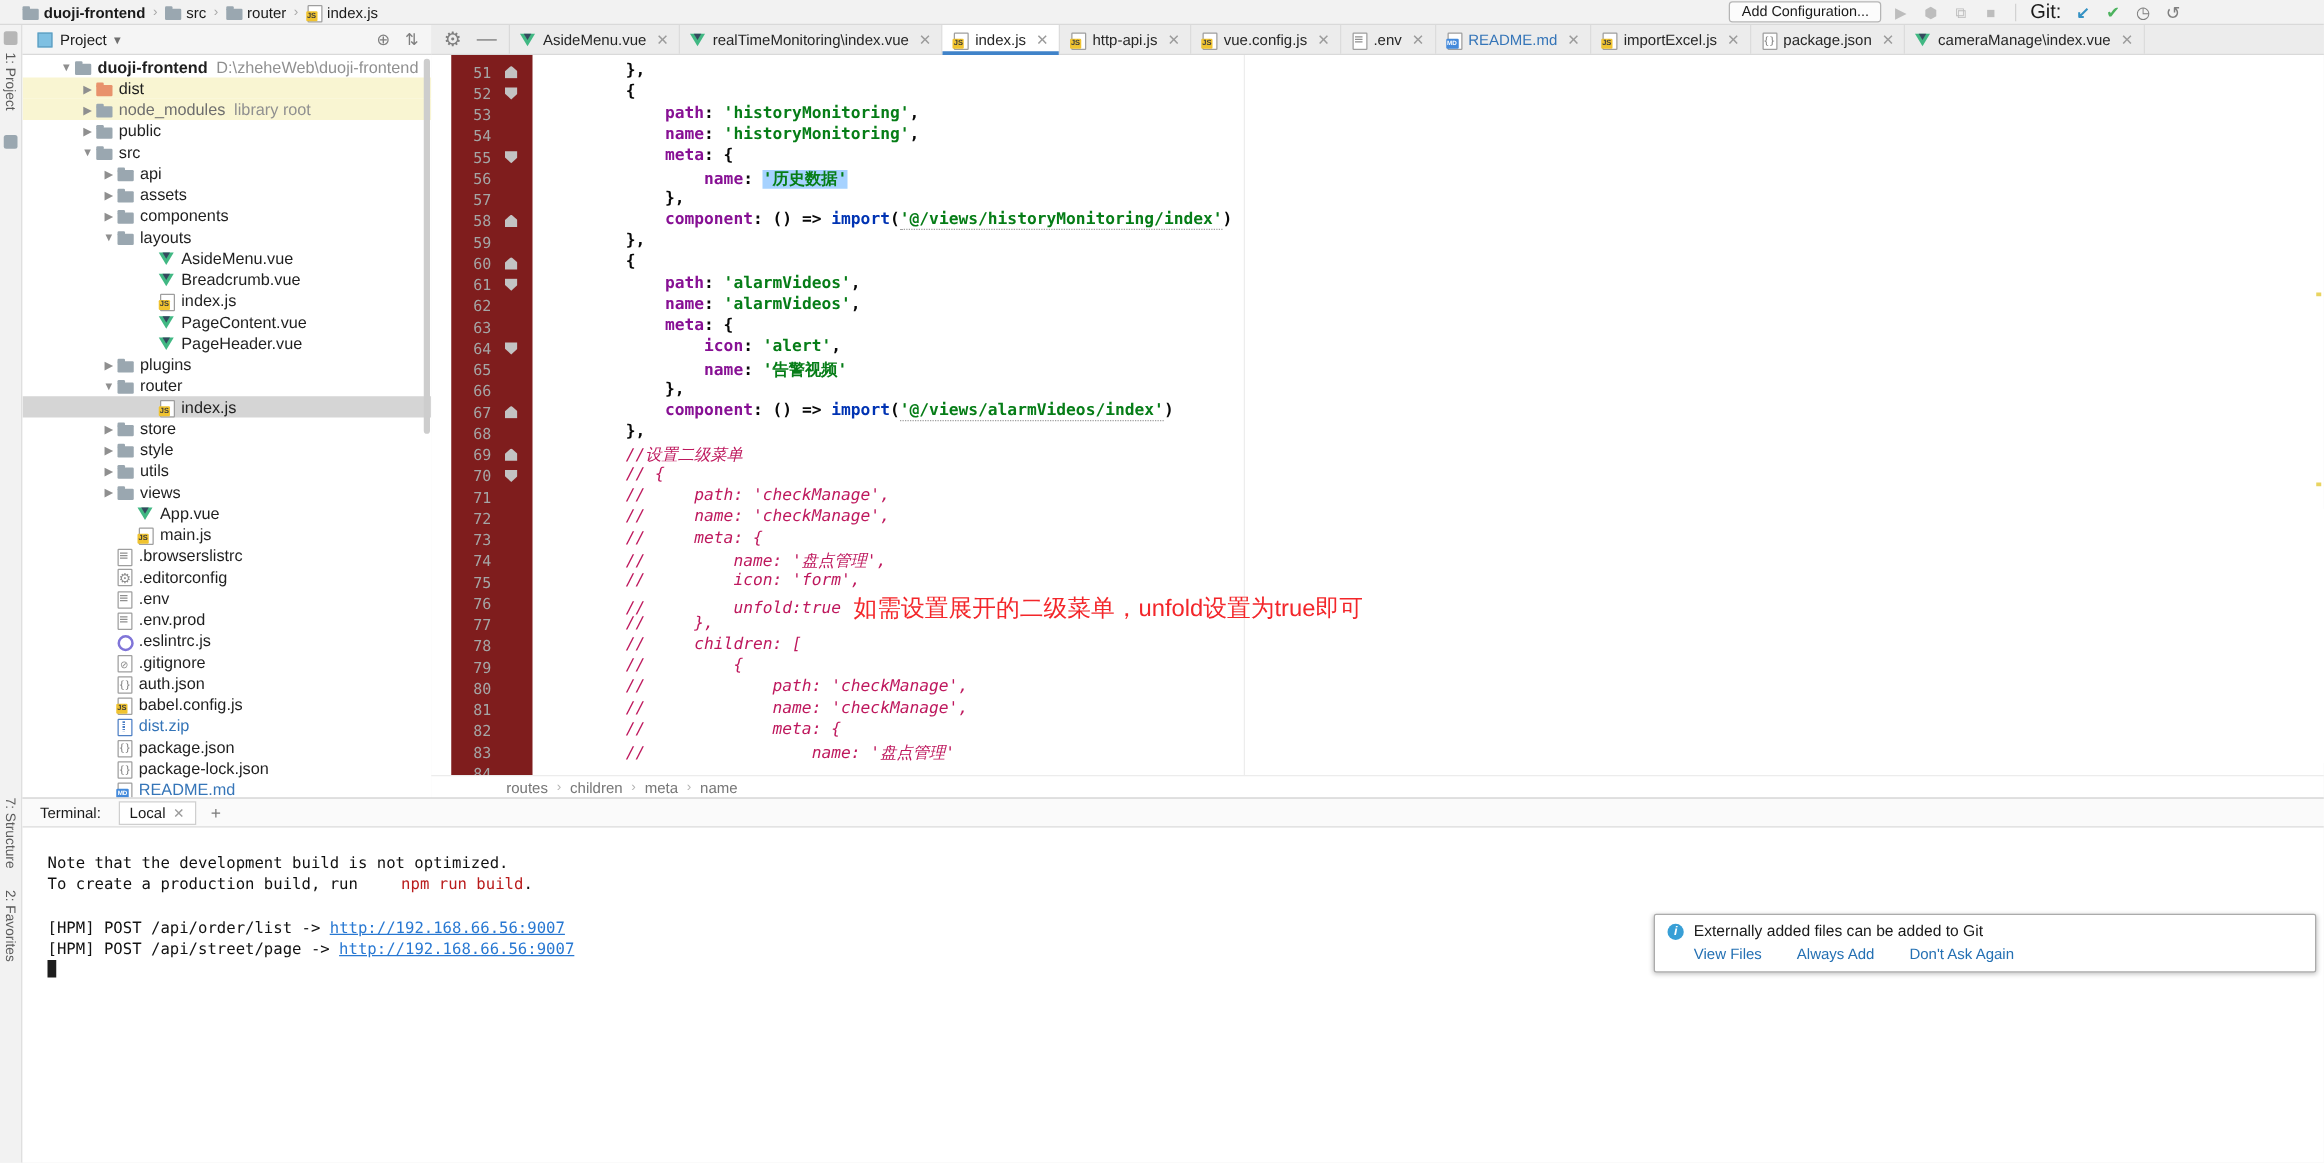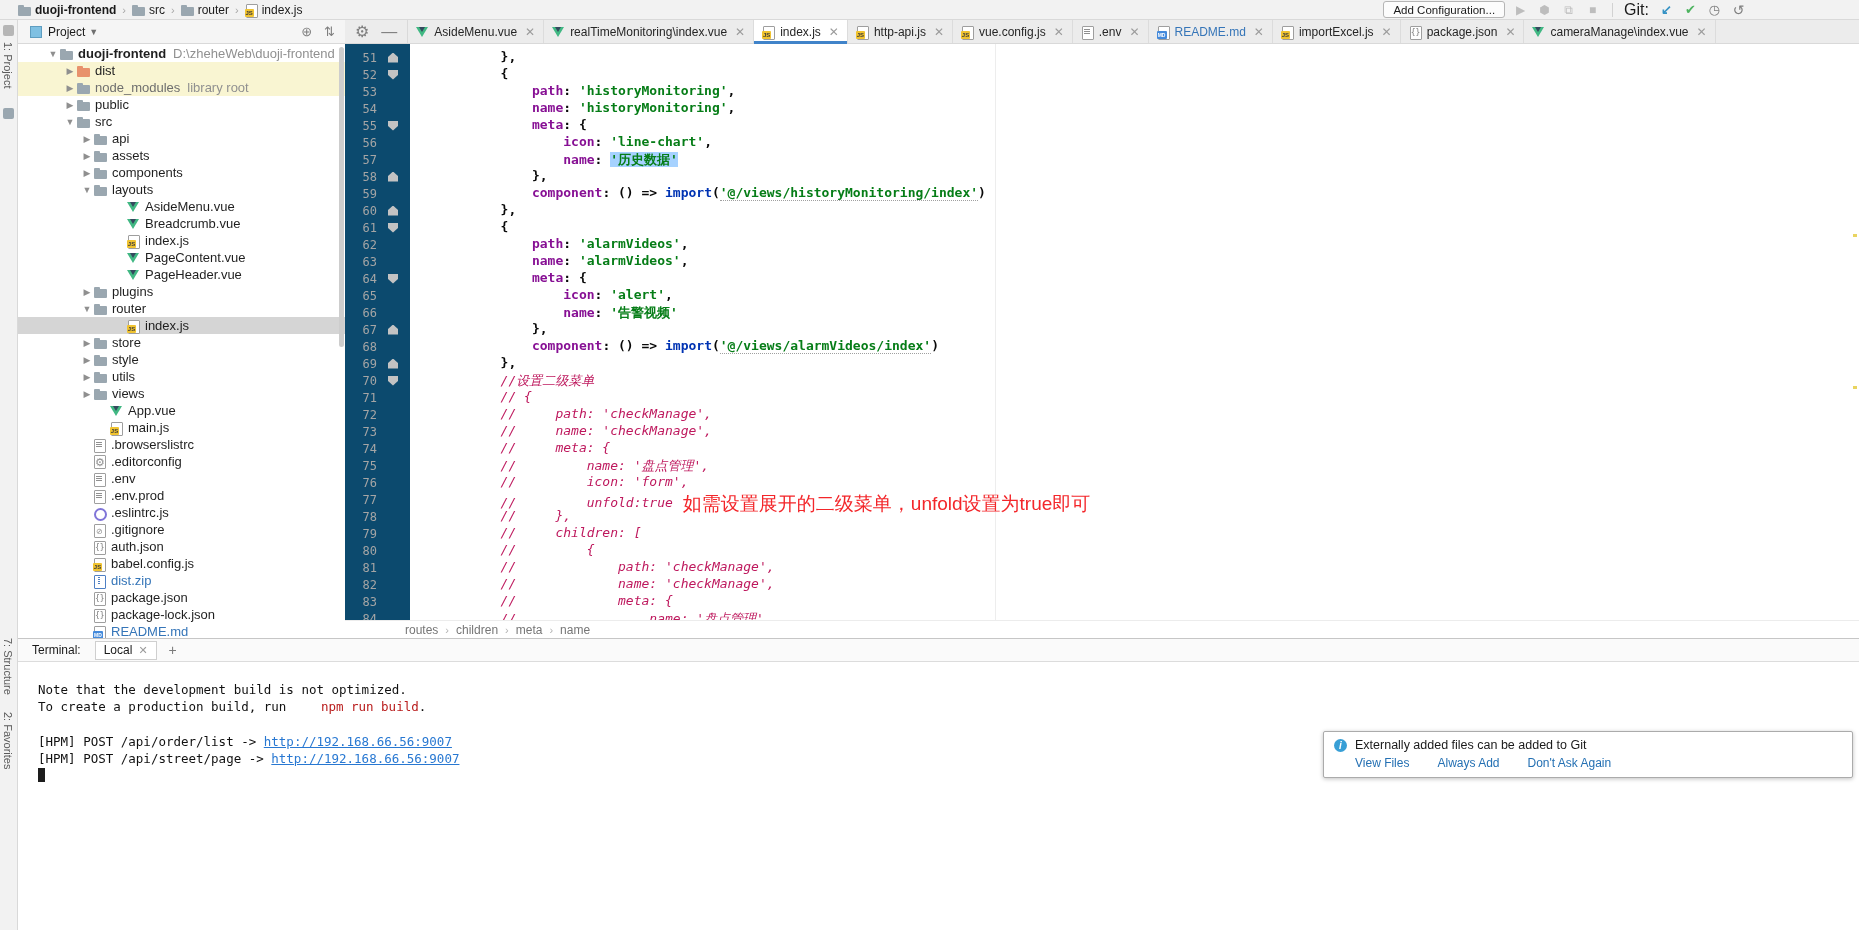--- a/index.html
+++ b/index.html
@@ -106,21 +106,21 @@
   .t-label.bold { font-weight:bold; }
   .t-label.mod { color:#3575b8; }
   .t-label.dim { color:#6e6e6e; }
   .t-ann { color:#909090; margin-left:7px; }
   .treebar { position:absolute; left:339px; top:47px; width:5px; height:300px;
              background:#cdcdcd; border-radius:3px; }
 
   
   .editor { position:absolute; left:345px; top:44px; width:1514px; height:576px; background:#fff;
             overflow:hidden; }
-  .gutter { position:absolute; left:0; top:0; width:65px; height:100%; background:#0c4a6e;
+  .gutter { position:absolute; left:16px; top:0; width:65px; height:100%; background:#7f1d1d;
             padding-top:5px; }
   .gl { height:17px; display:flex; align-items:center; }
   .ln { width:32px; text-align:right; font-family:"DejaVu Sans Mono",monospace; font-size:12px;
         color:#a5a5a5; }
   .fold { width:10px; height:10px; margin-left:11px; }
   .fold.start { clip-path:polygon(0 0,100% 0,100% 55%,50% 100%,0 55%); background:#c3c3c3; }
   .fold.end   { clip-path:polygon(0 45%,50% 0,100% 45%,100% 100%,0 100%); background:#c3c3c3; }
   .codewrap { position:absolute; left:65px; top:0; right:0; bottom:0; padding:5px 0 0 28px; }
   .cline { height:17px; white-space:pre; font-family:"DejaVu Sans Mono",monospace;
            font-size:13px; font-weight:bold; color:#080808; }
@@ -563,21 +563,20 @@
       <div class="gl">
         <span class="ln">84</span>
       </div>
     </div>
   <div class="codewrap" id="code">
       <div class="cline"><span class="td">        },</span></div>
       <div class="cline"><span class="td">        {</span></div>
       <div class="cline"><span class="td">            </span><span class="tp">path</span><span class="td">: </span><span class="ts">'historyMonitoring'</span><span class="td">,</span></div>
       <div class="cline"><span class="td">            </span><span class="tp">name</span><span class="td">: </span><span class="ts">'historyMonitoring'</span><span class="td">,</span></div>
       <div class="cline"><span class="td">            </span><span class="tp">meta</span><span class="td">: {</span></div>
-      <div class="cline"><span class="td">                </span><span class="tp">icon</span><span class="td">: </span><span class="ts">'line-chart'</span><span class="td">,</span></div>
       <div class="cline"><span class="td">                </span><span class="tp">name</span><span class="td">: </span><span class="tss">'历史数据'</span></div>
       <div class="cline"><span class="td">            },</span></div>
       <div class="cline"><span class="td">            </span><span class="tp">component</span><span class="td">: () =&gt; </span><span class="tk">import</span><span class="td">(</span><span class="tsu">'@/views/historyMonitoring/index'</span><span class="td">)</span></div>
       <div class="cline"><span class="td">        },</span></div>
       <div class="cline"><span class="td">        {</span></div>
       <div class="cline"><span class="td">            </span><span class="tp">path</span><span class="td">: </span><span class="ts">'alarmVideos'</span><span class="td">,</span></div>
       <div class="cline"><span class="td">            </span><span class="tp">name</span><span class="td">: </span><span class="ts">'alarmVideos'</span><span class="td">,</span></div>
       <div class="cline"><span class="td">            </span><span class="tp">meta</span><span class="td">: {</span></div>
       <div class="cline"><span class="td">                </span><span class="tp">icon</span><span class="td">: </span><span class="ts">'alert'</span><span class="td">,</span></div>
       <div class="cline"><span class="td">                </span><span class="tp">name</span><span class="td">: </span><span class="ts">'告警视频'</span></div>

